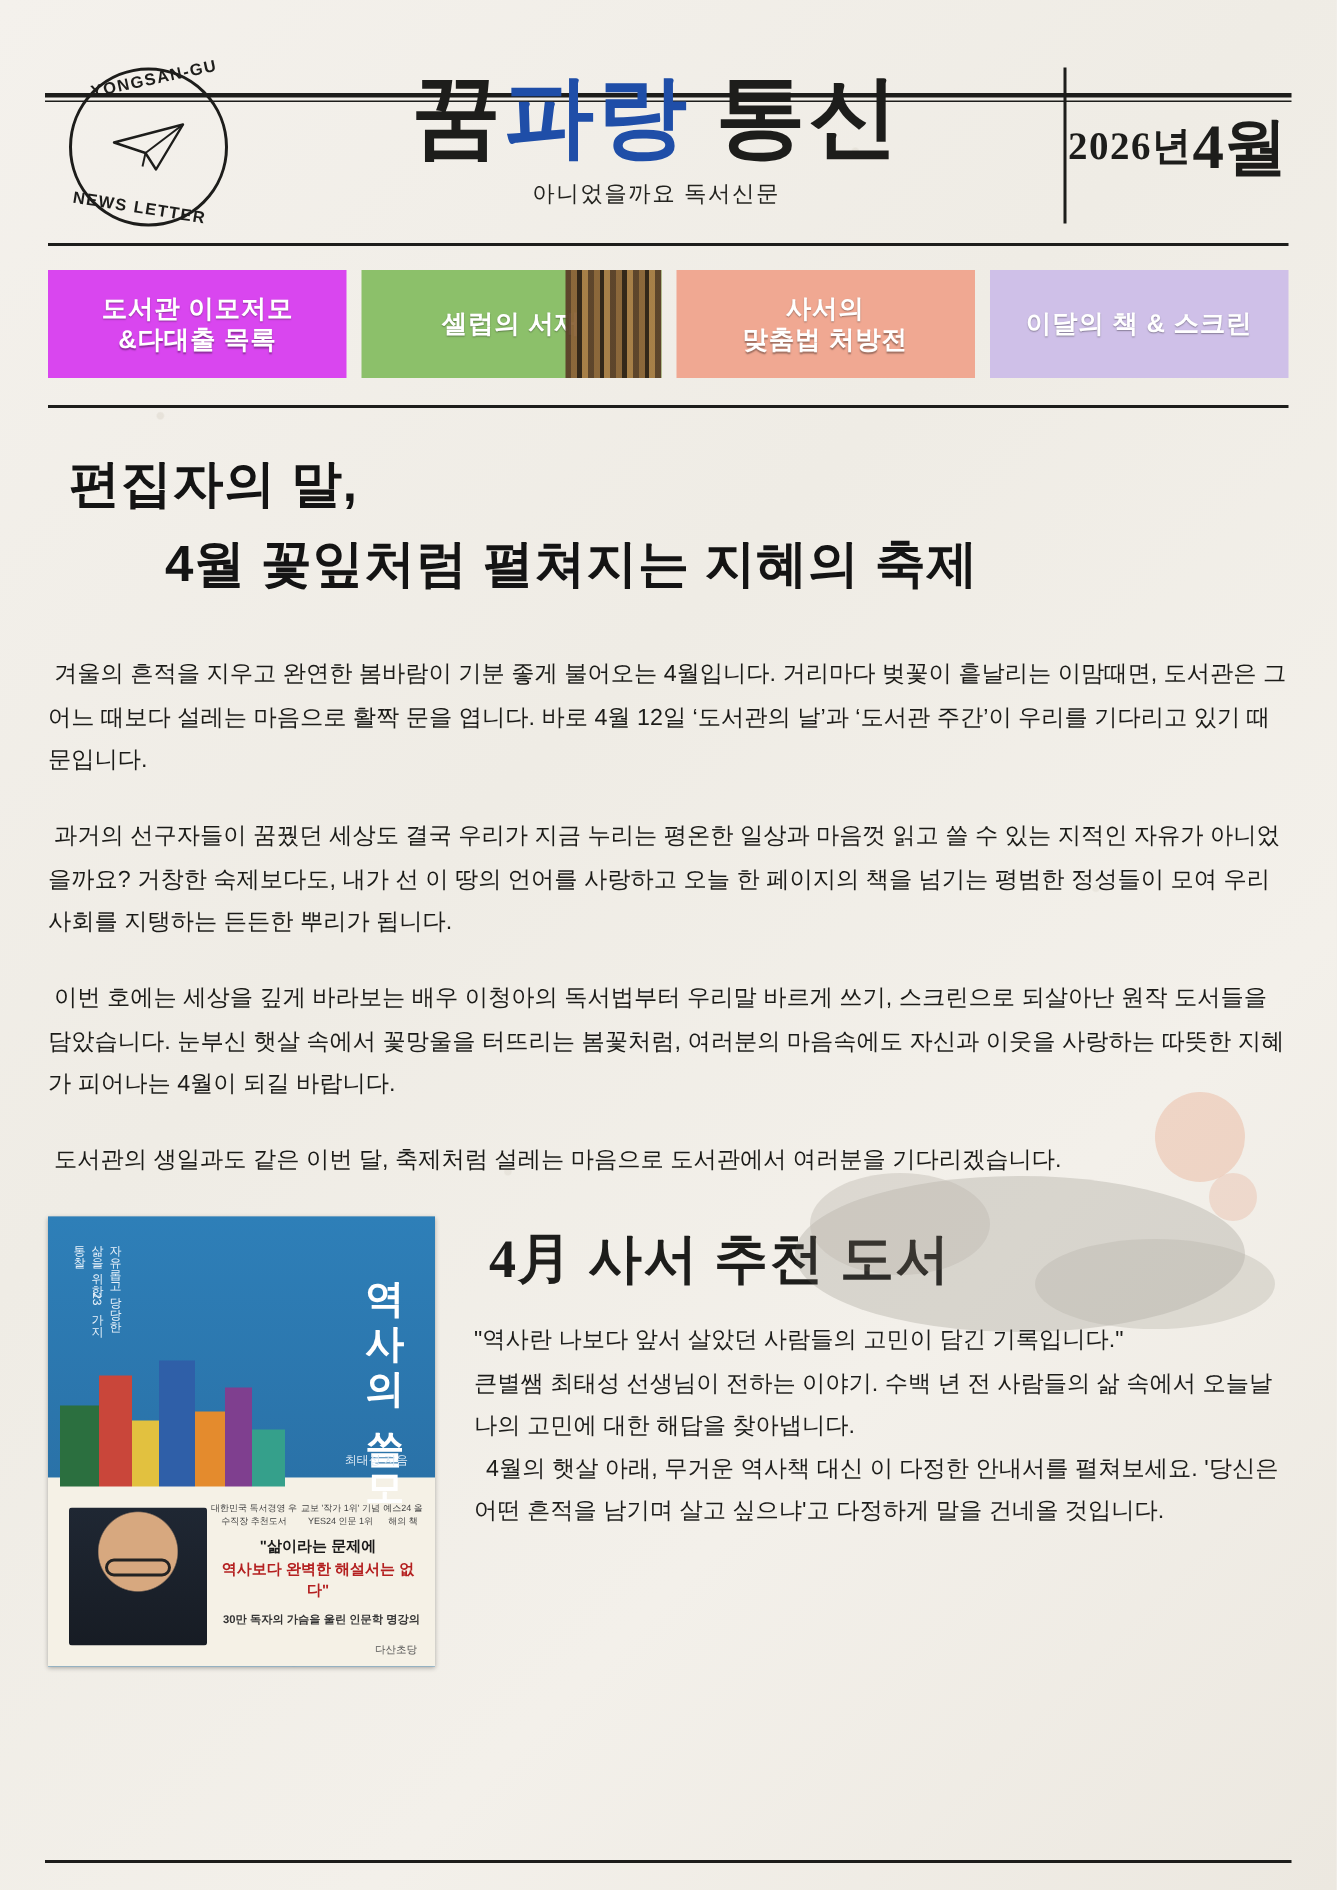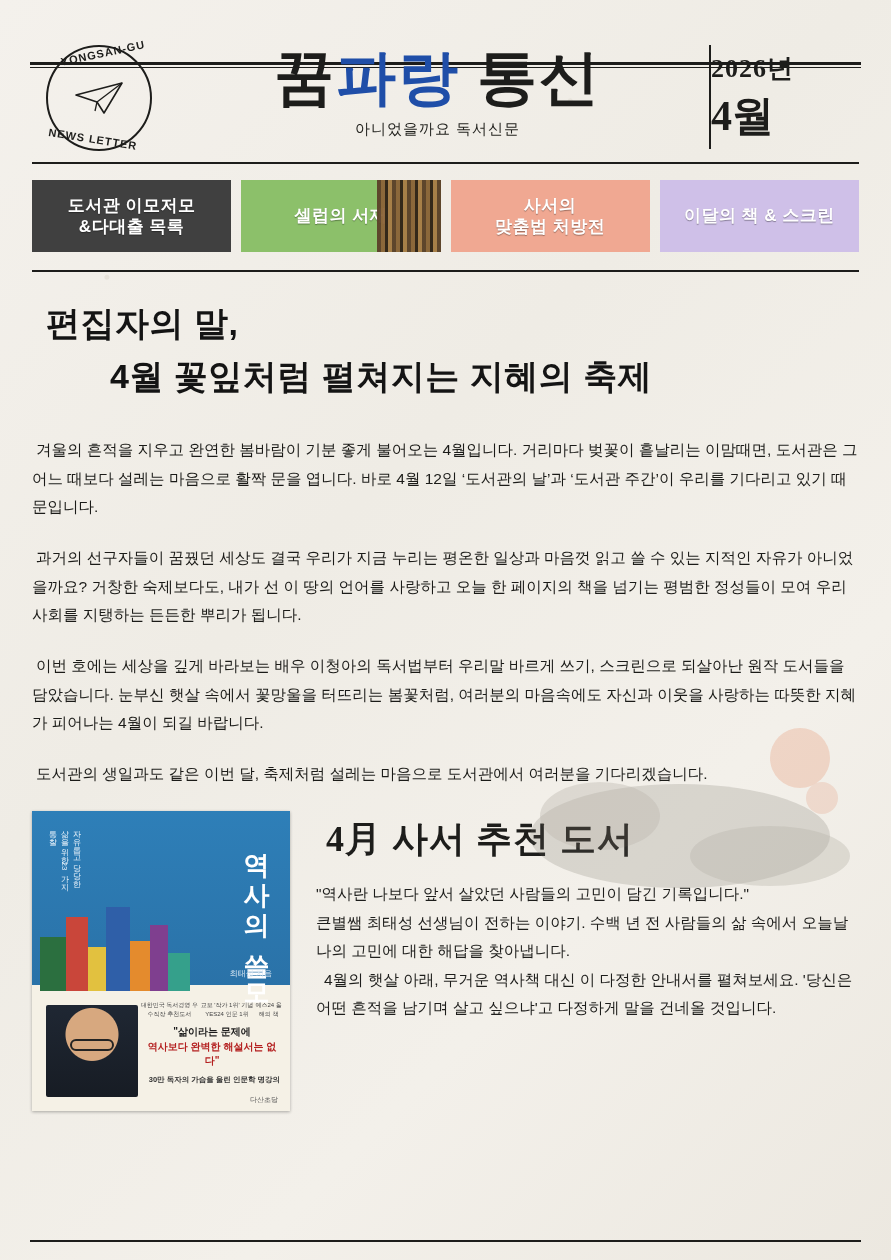--- a/index.html
+++ b/index.html
@@ -90,22 +90,22 @@
     font-size: 15px;
     letter-spacing: 1px;
     margin-top: 10px;
     color: #23231f;
   }
   .date-box {
     flex: 0 0 150px;
     border-left: 2px solid #1d1d1b;
     height: 104px;
     display: flex;
-    flex-direction: column;
-    align-items: flex-start;
+    flex-direction: row;
+    align-items: center;
     justify-content: center;
     font-family: "Liberation Serif", serif;
     font-weight: bold;
   }
   .date-year { font-size: 26px; letter-spacing: 1px; }
   .date-month { font-size: 42px; margin-top: 2px; }
 
   .rule-mid {
     border-top: 2.5px solid #1d1d1b;
     margin: 4px 0 0 0;
@@ -126,21 +126,21 @@
     text-align: center;
     color: #fff;
     font-weight: bold;
     font-size: 17px;
     line-height: 1.25;
     letter-spacing: 0.5px;
     text-shadow: 0 1px 1px rgba(0,0,0,0.35);
     position: relative;
     overflow: hidden;
   }
-  .chip-1 { background: #404040; }
+  .chip-1 { background: #d946ef; }
   .chip-2 { background: #8cc06a; }
   .chip-3 { background: #cfc0e8; }
   .chip-4 { background: #f0a892; }
   .chip-photo {
     position: absolute; right: 0; top: 0; bottom: 0; width: 64px;
     background:
       repeating-linear-gradient(90deg, #6b4a2f 0 5px, #8a6336 5px 9px, #3e2a19 9px 13px, #a97c44 13px 17px),
       linear-gradient(#4a3venir, #000);
     opacity: 0.95;
   }

